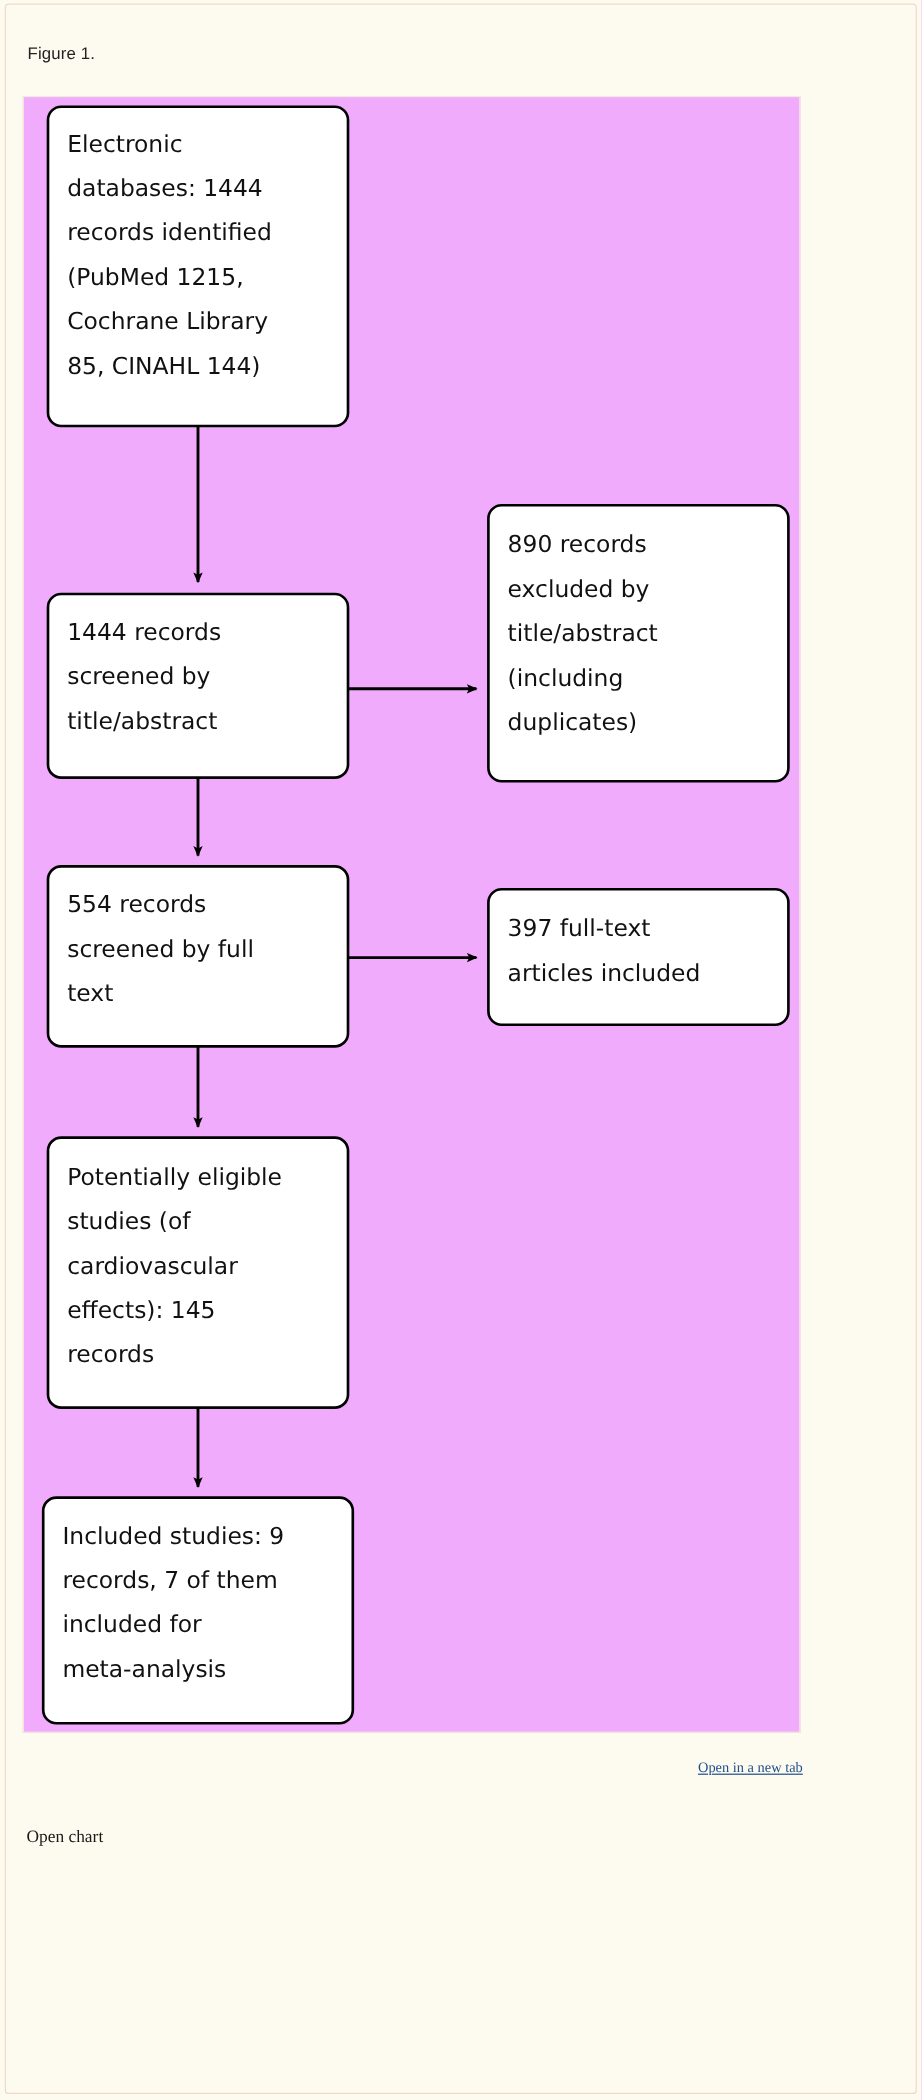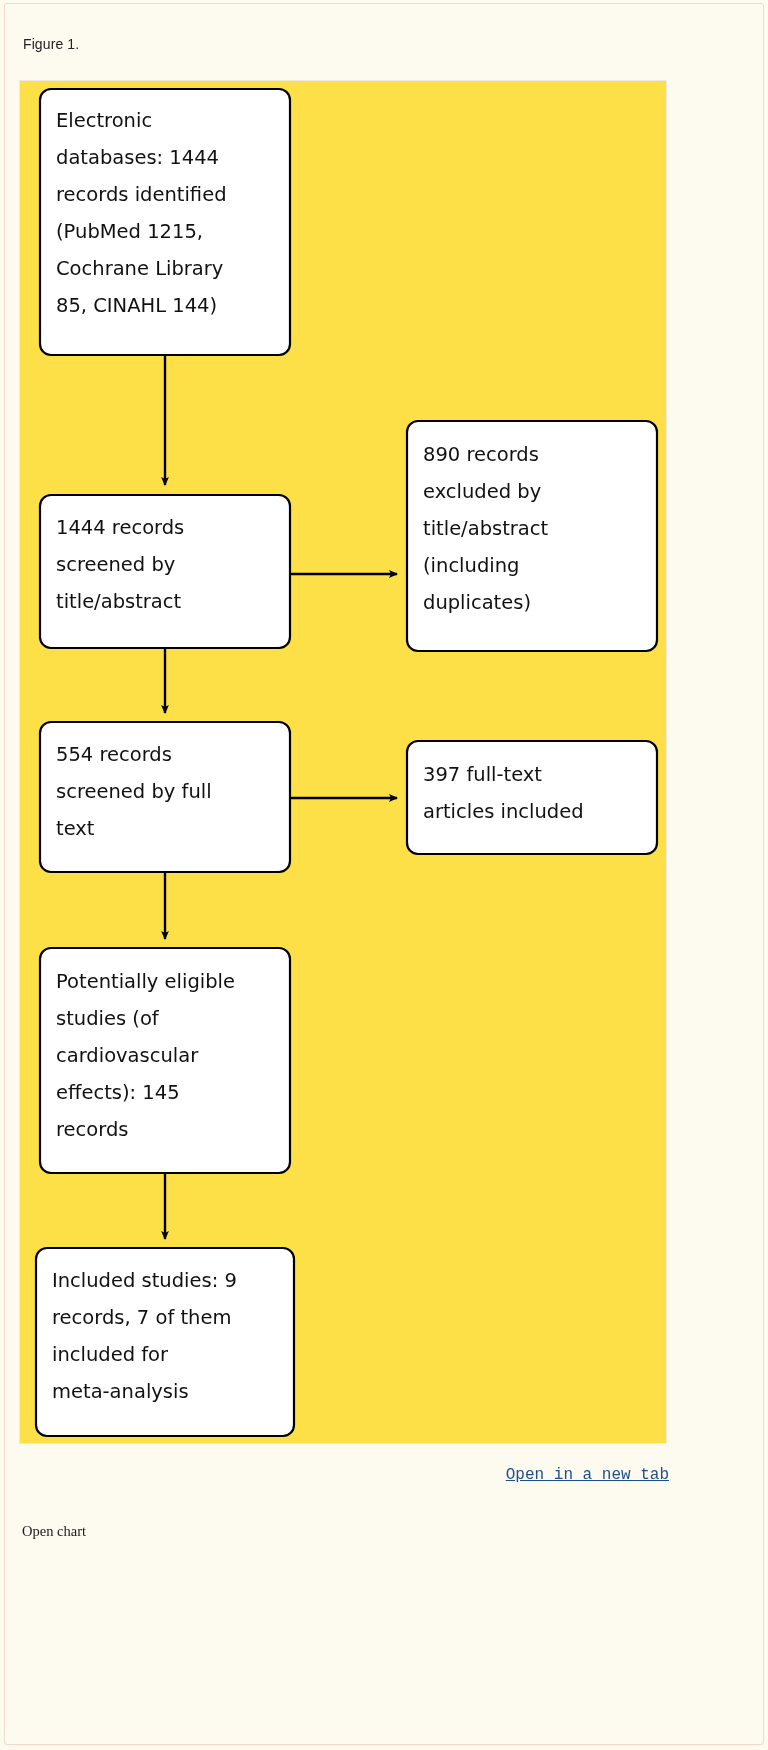--- a/index.html
+++ b/index.html
@@ -33,44 +33,44 @@
     font-family: "Liberation Sans", sans-serif;
     color: #222222;
     letter-spacing: 0.1px;
   }
   .figure-canvas {
     position: absolute;
     left: 14px;
     top: 76px;
     width: 648px;
     height: 1364px;
-    background: #fde047;
+    background: #f0abfc;
     border: 1px solid #efe9de;
     box-sizing: border-box;
     padding-left: 44px;
   }
   .flow-svg {
     position: absolute;
     left: 0;
     top: 0;
   }
   .node-text {
     font-family: "DejaVu Sans", sans-serif;
     font-size: 19.5px;
     fill: #111111;
     dominant-baseline: middle;
   }
   .open-link {
     position: absolute;
     right: 94px;
     top: 1462px;
-    font-size: 16px;
+    font-size: 12px;
     color: #1f4e8c;
     text-decoration: underline;
-    font-family: Liberation Mono, monospace;
+    font-family: Liberation Serif, serif;
     cursor: pointer;
   }
   .caption {
     position: absolute;
     left: 17px;
     top: 1519px;
     font-size: 14.5px;
     font-family: "Liberation Serif", serif;
     color: #1a1a1a;
   }

